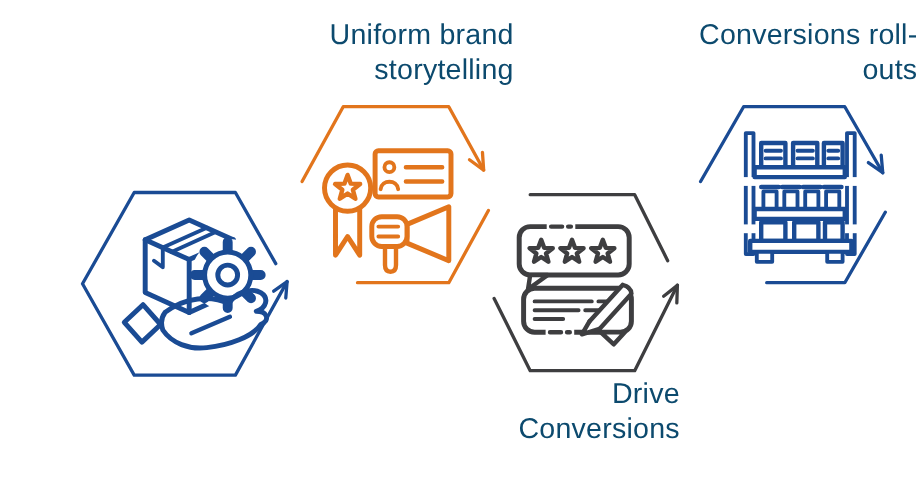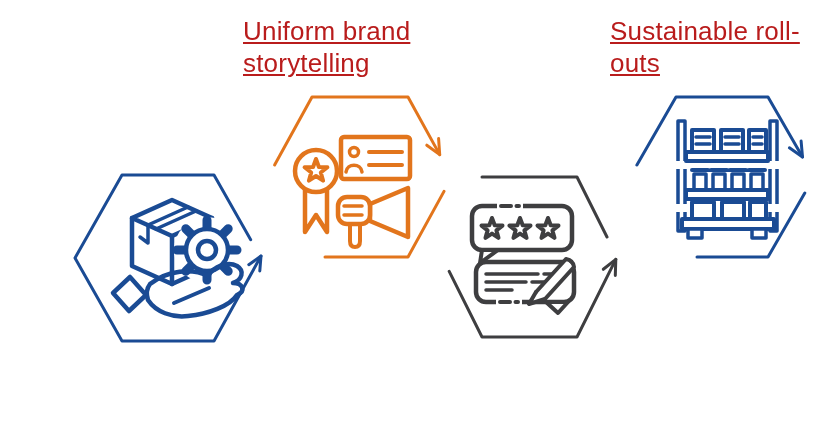--- a/index.html
+++ b/index.html
@@ -5,27 +5,26 @@
   html,body{margin:0;padding:0;background:#fff;}
   .stage{
     position:relative;
     width:835px;height:436px;
     background:#ffffff;
     font-family:"Liberation Sans", sans-serif;
     overflow:hidden;
   }
   .step-label{
     position:absolute;
-    text-align:left;
+    text-align:right;
     font-size:26px;
     line-height:1.22;
     font-weight:500;
-    color:#b91c1c;
+    color:#0c4a6e;
     letter-spacing:0.2px;
-    text-decoration:underline;
   }
   .lbl1{left:2px;   top:346px; width:310px;}
   .lbl2{left:243px; top:16px;  width:224px;}
   .lbl3{left:458px; top:342px; width:160px;}
   .lbl4{left:610px; top:16px;  width:224px;}
   svg{position:absolute;left:0;top:0;}
 </style>
 </head>
 <body>
 
@@ -138,15 +137,16 @@
         <rect x="750" y="202" width="16" height="17" fill="#ffffff"></rect>
         <rect x="682" y="219" width="92" height="10" fill="#ffffff"></rect>
 
         <rect x="688" y="229" width="14" height="9" stroke-width="3.5" fill="#ffffff"></rect>
         <rect x="752" y="229" width="14" height="9" stroke-width="3.5" fill="#ffffff"></rect>
       </g>
     </g>
   </svg>
 
   <div class="step-label lbl2">Uniform brand storytelling</div>
-  <div class="step-label lbl4">Sustainable roll-outs</div>
+  <div class="step-label lbl3">Drive Conversions</div>
+  <div class="step-label lbl4">Conversions roll-outs</div>
 
 </div>
 
 </body></html>

